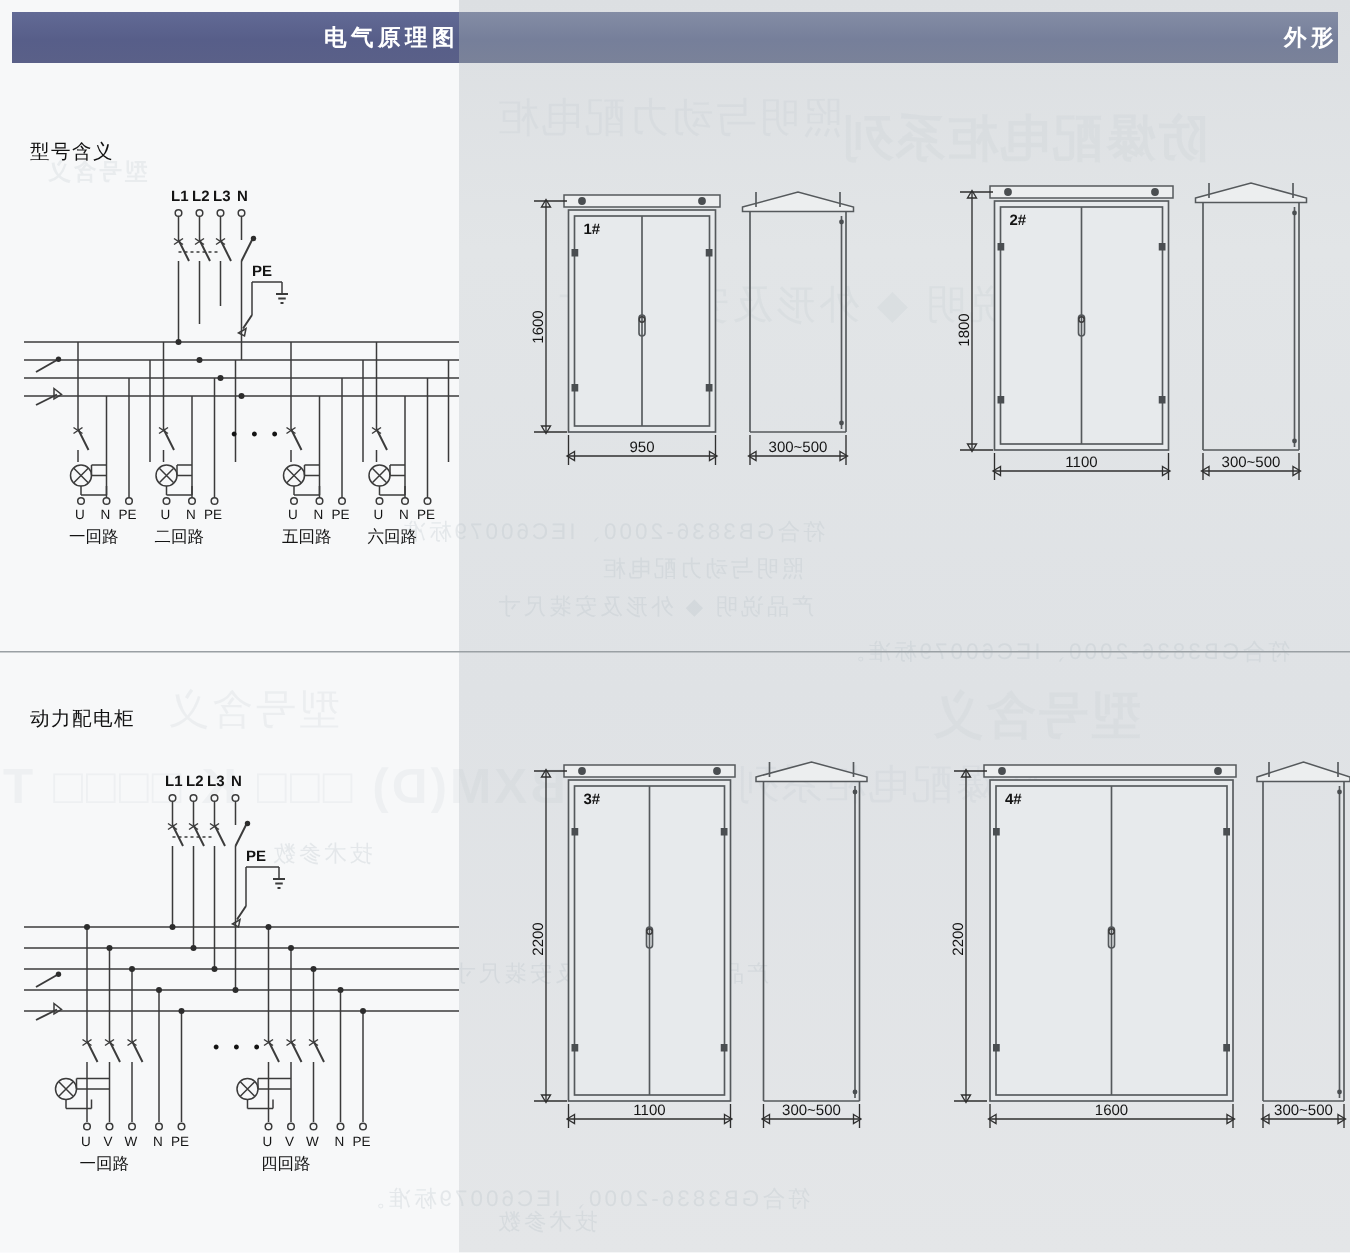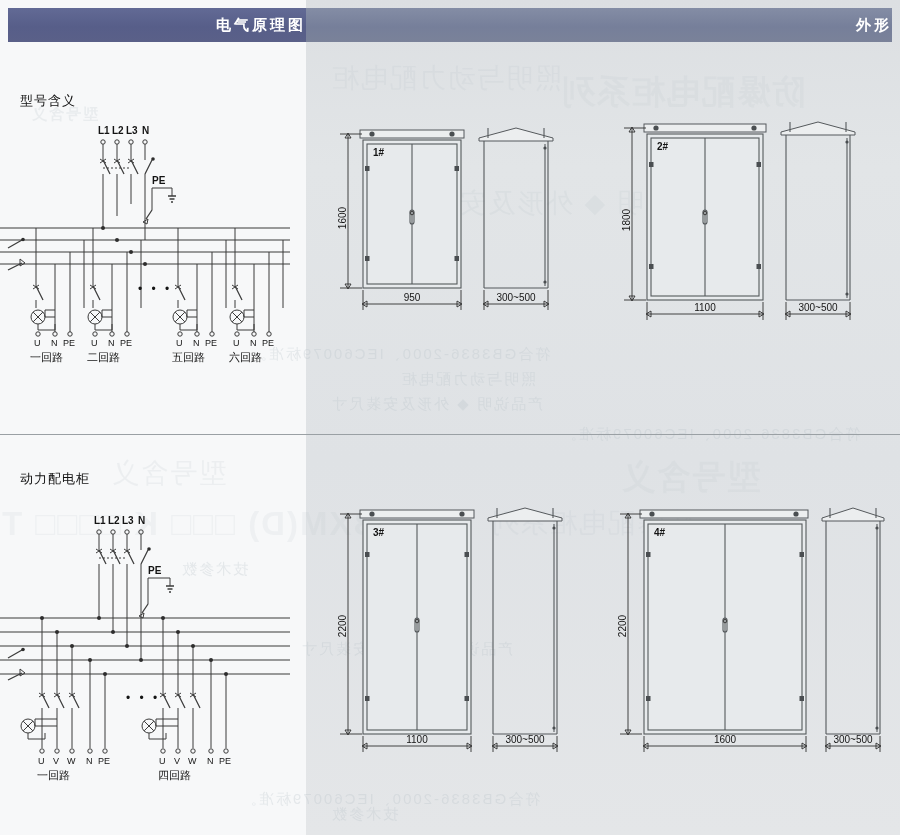--- a/index.html
+++ b/index.html
@@ -31,21 +31,21 @@
        background:linear-gradient(180deg,#626a95 0%,#575e89 55%,#5a6088 100%);}
   .hdr-right{left:306px;width:586px;background:#7b849e;
        background:linear-gradient(180deg,#848da5 0%,#767f9a 55%,#7a8299 100%);}
 
   .divider{position:absolute;left:0;top:434px;width:900px;height:1px;background:#9aa0a4;}
 
   
   .sec-title{position:absolute;font-size:13px;color:#111;letter-spacing:1px;}
 
   
-  .svgbox{position:absolute;}
+  .svgbox{position:absolute;padding-left:16px;}
   svg{display:block;overflow:visible;}
   .ln{stroke:#3b3b3b;stroke-width:1;fill:none;}
   .ln2{stroke:#3b3b3b;stroke-width:1.3;fill:none;}
   .bus{stroke:#3b3b3b;stroke-width:1.1;fill:none;}
   .dot{fill:#2d2d2d;}
   .txt{font-family:"Liberation Sans","DejaVu Sans",sans-serif;fill:#141414;}
   .t9{font-size:9px;}
   .t10{font-size:10px;font-weight:bold;}
   .t11{font-size:11px;}
   .t12{font-size:12px;}

